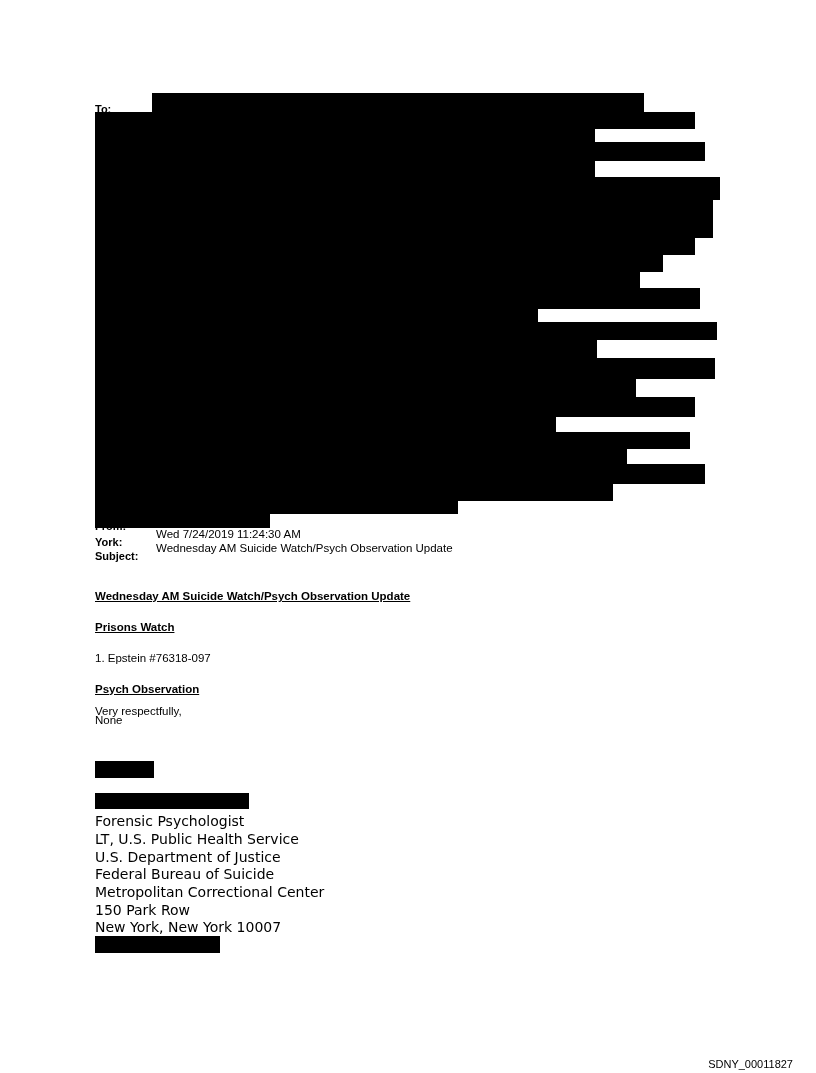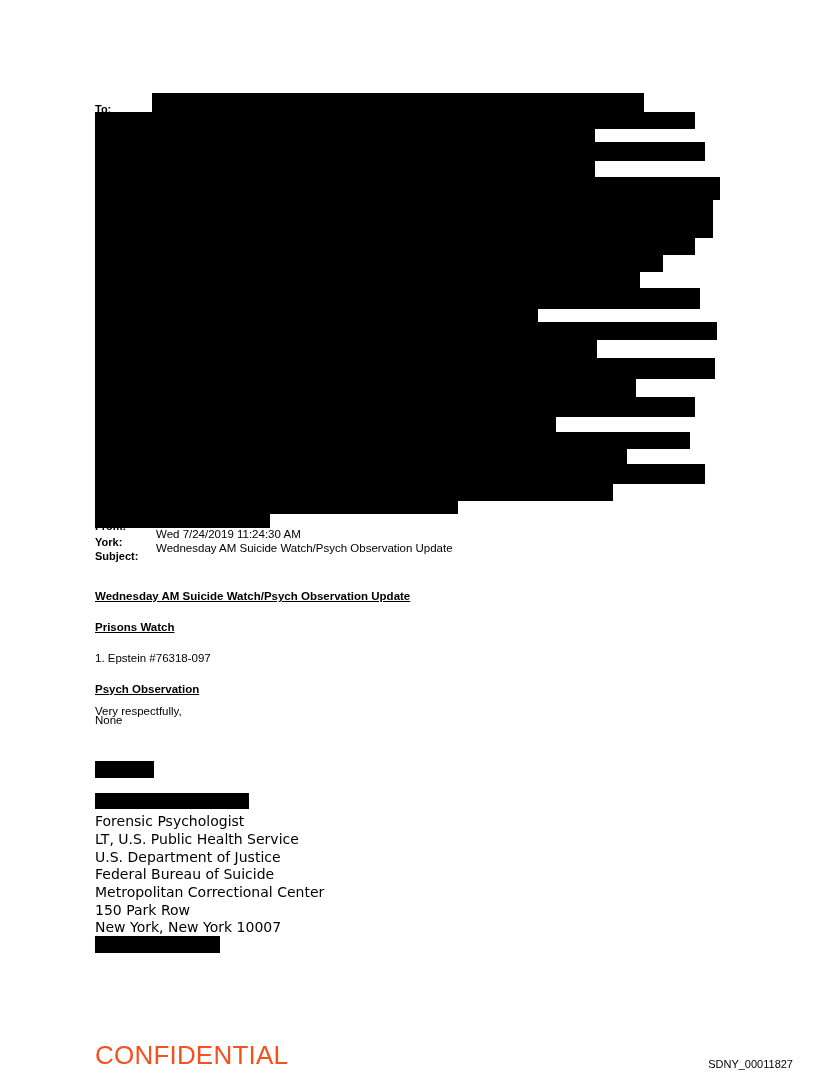--- a/index.html
+++ b/index.html
@@ -151,16 +151,15 @@
   <div>
     <div class="sig-line" style="top:813px;">Forensic Psychologist</div>
     <div class="sig-line" style="top:831px;">LT, U.S. Public Health Service</div>
     <div class="sig-line" style="top:849px;">U.S. Department of Justice</div>
     <div class="sig-line" style="top:866px;">Federal Bureau of Suicide</div>
     <div class="sig-line" style="top:884px;">Metropolitan Correctional Center</div>
     <div class="sig-line" style="top:902px;">150 Park Row</div>
     <div class="sig-line" style="top:919px;">New York, New York  10007</div>
   </div>
 
-  <div class="confidential">CONFIDENTIAL</div>
   <div class="bates">SDNY_00011827</div>
 
 </div>
 
 </body></html>

